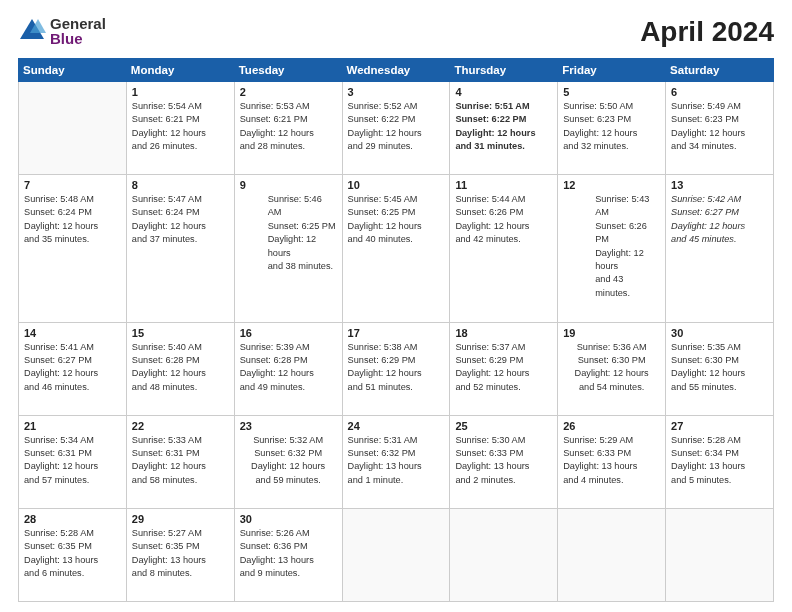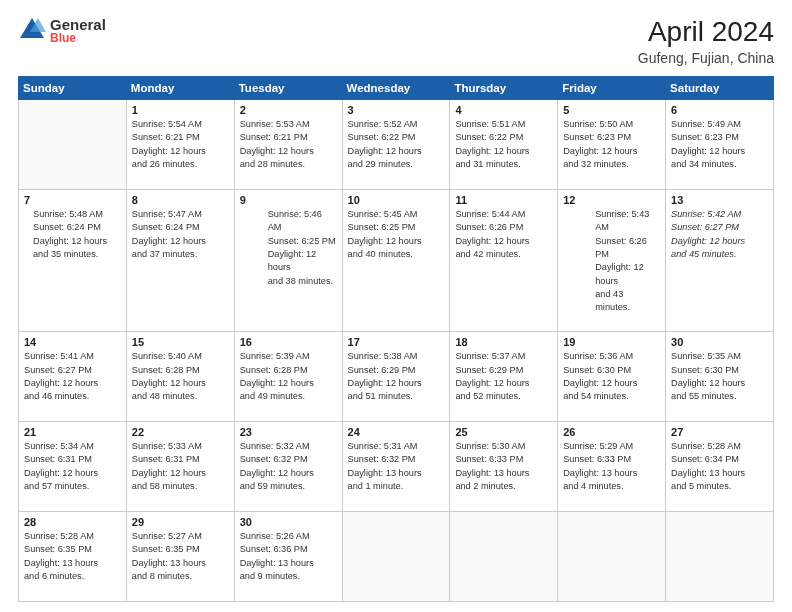--- a/index.html
+++ b/index.html
@@ -31,35 +31,35 @@
       display: flex;
       flex-direction: column;
       line-height: 1;
     }
     .logo-general {
       font-size: 15px;
       font-weight: bold;
       color: #333;
     }
     .logo-blue {
-      font-size: 12px;
-      font-weight: bold;
-      color: #ef4444;
+      font-size: 15px;
+      font-weight: bold;
+      color: #701a75;
     }
     .logo-icon {
       width: 28px;
       height: 28px;
       margin-right: 4px;
     }
     .title-block {
       text-align: right;
     }
     .main-title {
       font-size: 28px;
-      font-weight: normal;
+      font-weight: bold;
       color: #222;
     }
     .subtitle {
       font-size: 14px;
       color: #444;
       margin-top: 2px;
     }
     .calendar {
       flex: 1;
       border: 1px solid #ccc;
@@ -111,21 +111,20 @@
         <polygon points="14,2 26,22 2,22" fill="#1a5fa8"></polygon>
         <polygon points="20,2 28,16 12,16" fill="#4a9fd4" opacity="0.7"></polygon>
       </svg>
       <div class="logo-text">
         <span class="logo-general">General</span>
         <span class="logo-blue">Blue</span>
       </div>
     </div>
     <div class="title-block">
       <div class="main-title">April 2024</div>
-      <div class="subtitle">Gufeng, Fujian, China</div>
     </div>
   </div>
 
   <table class="calendar">
     <thead>
       <tr>
         <th>Sunday</th>
         <th>Monday</th>
         <th>Tuesday</th>
         <th>Wednesday</th>
@@ -153,21 +152,21 @@
           </td>
           <td>
             <span class="day-num">3</span>
             <div class="day-info" style="white-space: pre-line;">Sunrise: 5:52 AM
 Sunset: 6:22 PM
 Daylight: 12 hours
 and 29 minutes.</div>
           </td>
           <td>
             <span class="day-num">4</span>
-            <div class="day-info" style="white-space: pre-line;">Sunrise: 5:51 AM
+            <div class="day-info" style="white-space: pre-line; font-weight: bold;">Sunrise: 5:51 AM
 Sunset: 6:22 PM
 Daylight: 12 hours
 and 31 minutes.</div>
           </td>
           <td>
             <span class="day-num">5</span>
             <div class="day-info" style="white-space: pre-line;">Sunrise: 5:50 AM
 Sunset: 6:23 PM
 Daylight: 12 hours
 and 32 minutes.</div>
@@ -176,21 +175,21 @@
             <span class="day-num">6</span>
             <div class="day-info" style="white-space: pre-line;">Sunrise: 5:49 AM
 Sunset: 6:23 PM
 Daylight: 12 hours
 and 34 minutes.</div>
           </td>
         </tr>
         <tr>
           <td>
             <span class="day-num">7</span>
-            <div class="day-info" style="white-space: pre-line; margin-left: 9px;">Sunrise: 5:48 AM
+            <div class="day-info" style="white-space: pre-line;">Sunrise: 5:48 AM
 Sunset: 6:24 PM
 Daylight: 12 hours
 and 35 minutes.</div>
           </td>
           <td>
             <span class="day-num">8</span>
             <div class="day-info" style="white-space: pre-line;">Sunrise: 5:47 AM
 Sunset: 6:24 PM
 Daylight: 12 hours
 and 37 minutes.</div>
@@ -262,21 +261,21 @@
           </td>
           <td>
             <span class="day-num">18</span>
             <div class="day-info" style="white-space: pre-line;">Sunrise: 5:37 AM
 Sunset: 6:29 PM
 Daylight: 12 hours
 and 52 minutes.</div>
           </td>
           <td>
             <span class="day-num">19</span>
-            <div class="day-info" style="white-space: pre-line;">Sunrise: 5:36 AM
+            <div class="day-info" style="white-space: pre-line; text-align: center;">Sunrise: 5:36 AM
 Sunset: 6:30 PM
 Daylight: 12 hours
 and 54 minutes.</div>
           </td>
           <td>
             <span class="day-num">30</span>
             <div class="day-info" style="white-space: pre-line;">Sunrise: 5:35 AM
 Sunset: 6:30 PM
 Daylight: 12 hours
 and 55 minutes.</div>
@@ -292,21 +291,21 @@
           </td>
           <td>
             <span class="day-num">22</span>
             <div class="day-info" style="white-space: pre-line;">Sunrise: 5:33 AM
 Sunset: 6:31 PM
 Daylight: 12 hours
 and 58 minutes.</div>
           </td>
           <td>
             <span class="day-num">23</span>
-            <div class="day-info" style="white-space: pre-line;">Sunrise: 5:32 AM
+            <div class="day-info" style="white-space: pre-line; text-align: center;">Sunrise: 5:32 AM
 Sunset: 6:32 PM
 Daylight: 12 hours
 and 59 minutes.</div>
           </td>
           <td>
             <span class="day-num">24</span>
             <div class="day-info" style="white-space: pre-line;">Sunrise: 5:31 AM
 Sunset: 6:32 PM
 Daylight: 13 hours
 and 1 minute.</div>

